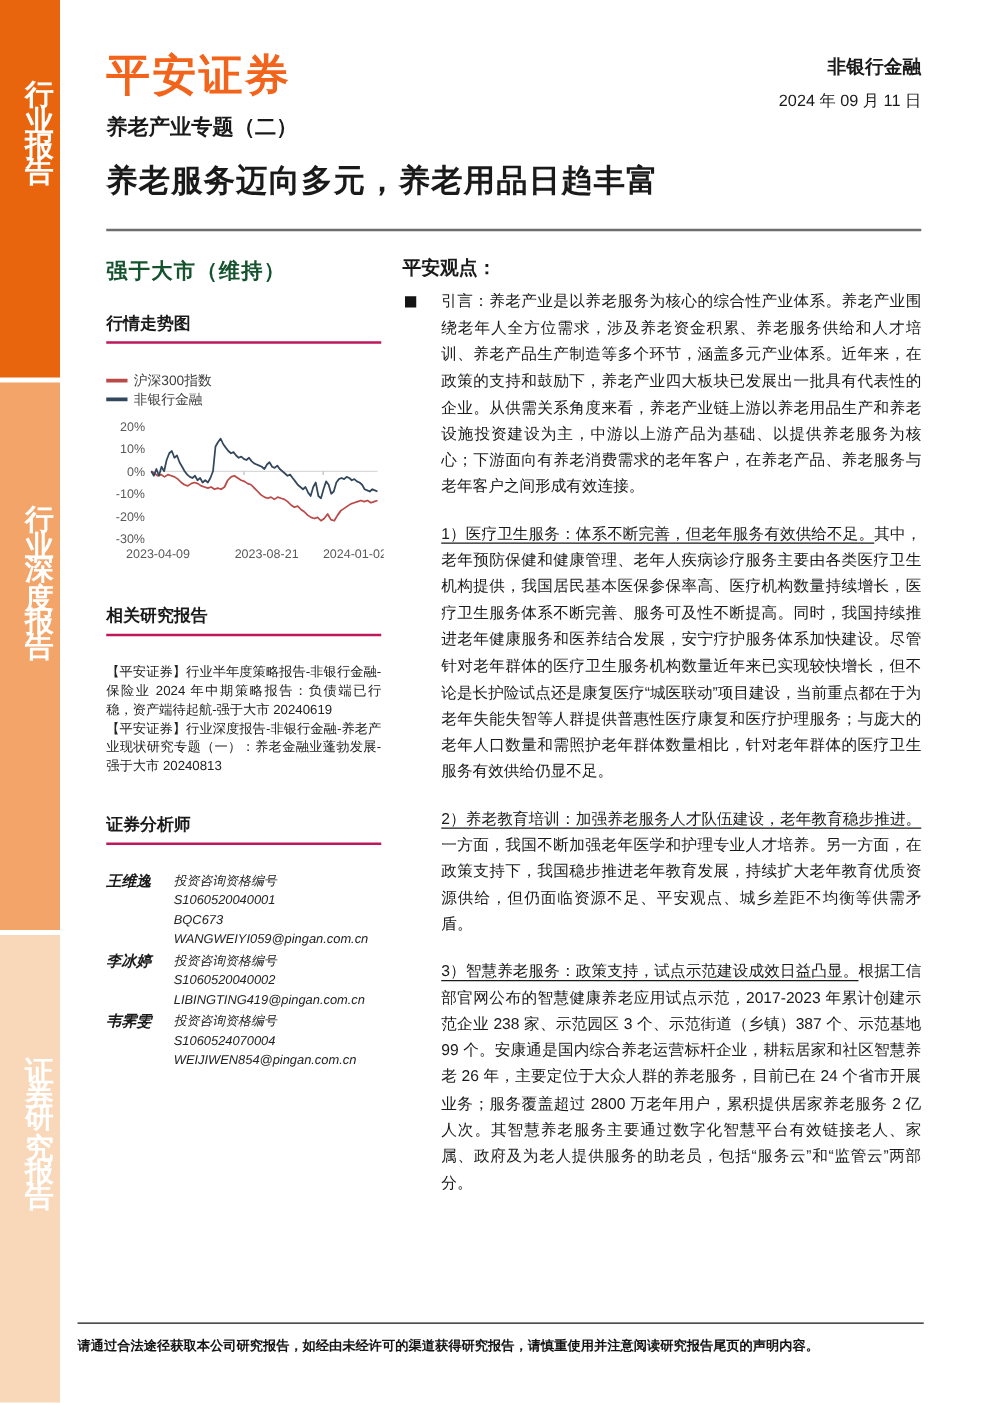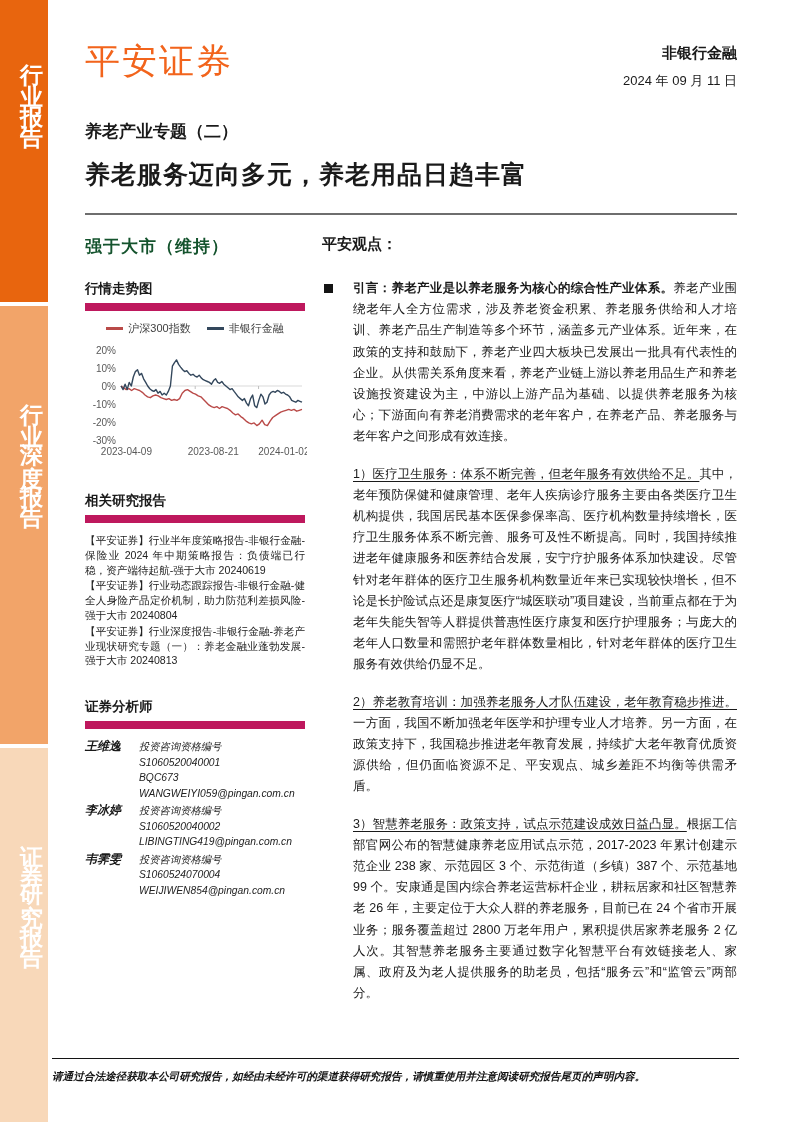--- a/index.html
+++ b/index.html
@@ -22,58 +22,58 @@
     writing-mode: vertical-rl; text-orientation: upright;
     color: #fff; font-weight: bold; font-size: 23px; letter-spacing: 20px;
     left: 50%; transform: translateX(-50%);
   }
   .band-1 .band-label { top: 46px; }
   .band-2 .band-label { top: 80px; }
   .band-3 .band-label { top: 78px; }
   
   .content { position: absolute; left: 48px; top: 0; width: 745px; padding: 42px 56px 0 37px; }
   .header-row { display: flex; justify-content: space-between; align-items: flex-start; }
-  .logo { font-size: 35px; font-weight: normal; letter-spacing: 2px; line-height: 1.1; text-align: center; }
+  .logo { font-size: 35px; font-weight: bold; letter-spacing: 2px; line-height: 1.1; text-align: center; }
   .header-right { text-align: right; padding-top: 2px; }
   .industry { font-size: 15px; font-weight: bold; margin-bottom: 9px; }
   .date { font-size: 13px; }
-  .subtitle { font-size: 17px; font-weight: bold; margin-top: 30px; }
+  .subtitle { font-size: 17px; font-weight: bold; }
   .doc-title { font-size: 25px; font-weight: bold; margin-top: 15px; letter-spacing: 1px; }
   .title-rule { border: none; border-top: 2px solid #6e6e6e; margin-top: 22px; }
   
   .columns { display: flex; margin-top: 20px; }
   .left-col { width: 220px; margin-right: 17px; flex: none; }
   .right-col { flex: 1; }
   .rating { font-size: 17px; font-weight: bold; margin-bottom: 22px; letter-spacing: 1px; }
   .left-heading {
     font-size: 13.5px; font-weight: bold;
-    border-bottom: 8px solid #be185d; padding-bottom: 5px; margin-bottom: 10px;
+    border-bottom: 2px solid #be185d; padding-bottom: 5px; margin-bottom: 22px;
   }
   
   .chart-block { margin-bottom: 26px; }
-  .legend { display: flex; justify-content: center; gap: 16px; margin: 4px 0 6px 0; }
+  .legend { display: flex; justify-content: center; margin: 4px 0 6px 0; flex-direction: column; }
   .legend-item { display: flex; align-items: center; gap: 5px; font-size: 11px; color: #404040; }
   .legend-swatch { width: 17px; height: 3px; display: inline-block; }
   
   .reports { margin-bottom: 30px; }
   .report { font-size: 10.6px; line-height: 14.8px; text-align: justify; margin-bottom: 1px; color: #222; }
   
   .analyst { display: flex; margin-bottom: 2px; font-style: italic; }
   .analyst-name { width: 54px; flex: none; font-size: 12px; font-weight: bold; line-height: 15.5px; }
   .analyst-lines { font-size: 10.3px; line-height: 15.5px; color: #222; }
   
-  .view-heading { font-size: 15px; font-weight: bold; margin-bottom: 24px; }
+  .view-heading { font-size: 15px; font-weight: bold; margin-bottom: 7px; }
   .bullet-row { display: flex; margin-bottom: 11px; }
   .bullet-marker { flex: none; width: 9px; height: 9px; background: #141414; margin: 6px 20px 0 2px; }
   .para { font-size: 12.5px; line-height: 21.2px; text-align: justify; }
   .sub-para { margin: 16px 0 12px 31px; }
-  .b { font-weight: bold; }
+  .b { font-weight: normal; }
   .u { text-decoration: underline; text-underline-offset: 3px; }
   
-  .footer { position: absolute; left: 52px; right: 54px; top: 1058px; font-style: italic; }
+  .footer { position: absolute; left: 62px; right: 54px; top: 1058px; }
   .footer-rule { border: none; border-top: 1.6px solid #141414; }
   .footer-text { font-size: 10.6px; font-weight: bold; margin-top: 11px; color: #141414; }
   svg text { font-family: "Liberation Sans", "DejaVu Sans", sans-serif; }
 </style>
 </head>
 <body>
 
 <div class="sidebar">
   <div class="band band-1" style="background: rgb(232, 101, 14);">
     <div class="band-label">行业报告</div>
@@ -131,21 +131,20 @@
             <text x="128.31" y="113" text-anchor="middle" font-size="10" fill="#595959">2023-08-21</text>
             <text x="198.9" y="113" text-anchor="middle" font-size="10" fill="#595959">2024-01-02</text>
             <polyline points="36.0,44.0 38.7,45.8 41.3,47.6 44.0,46.7 46.6,48.5 49.3,46.7 52.0,47.6 54.6,48.5 57.3,50.3 60.0,53.0 62.6,54.8 65.3,55.7 67.9,53.9 70.6,53.0 73.3,53.9 75.9,55.7 78.6,56.6 81.3,57.5 83.9,56.6 86.6,58.4 89.2,57.5 91.9,58.4 94.6,56.6 97.2,51.2 99.9,48.5 102.5,47.6 105.2,49.4 107.9,51.2 110.5,52.1 113.2,53.9 115.9,54.8 118.5,57.5 121.2,60.2 123.8,62.9 126.5,64.7 129.2,65.6 131.8,64.7 134.5,66.5 137.1,64.7 139.8,65.6 142.5,66.5 145.1,68.3 147.8,71.0 150.5,72.8 153.1,71.9 155.8,74.6 158.4,76.4 161.1,79.1 163.8,80.9 166.4,81.8 169.1,80.9 171.8,83.6 174.4,81.8 177.1,78.2 179.7,82.7 182.4,83.6 185.1,79.1 187.7,75.5 190.4,73.7 193.0,71.9 195.7,70.1 198.4,69.2 201.0,68.3 203.7,67.4 206.4,68.3 209.0,67.4 211.7,69.2 214.3,68.3 217.0,67.4" fill="none" stroke="#b94a48" stroke-width="1.4" stroke-linejoin="round"></polyline>
             <polyline points="36.0,44.0 38.1,47.6 40.1,42.2 42.2,47.6 44.2,40.4 46.3,44.0 48.3,35.0 50.4,29.6 52.5,27.8 54.5,33.2 56.6,31.4 58.6,36.8 60.7,40.4 62.7,44.0 64.8,46.7 66.9,48.5 68.9,49.4 71.0,47.6 73.0,51.2 75.1,49.4 77.1,53.0 79.2,51.2 81.3,53.0 83.3,49.4 85.4,44.0 87.4,24.2 89.5,20.6 91.5,17.9 93.6,22.4 95.6,25.1 97.7,27.8 99.8,29.6 101.8,28.7 103.9,31.4 105.9,33.2 108.0,32.3 110.0,34.1 112.1,35.0 114.2,33.2 116.2,35.9 118.3,37.7 120.3,38.6 122.4,39.5 124.4,40.4 126.5,42.2 128.6,38.6 130.6,36.8 132.7,40.4 134.7,41.3 136.8,39.5 138.8,42.2 140.9,44.0 143.0,45.8 145.0,47.6 147.1,46.7 149.1,49.4 151.2,52.1 153.2,54.8 155.3,56.6 157.4,58.4 159.4,56.6 161.5,61.1 163.5,63.8 165.6,56.6 167.6,53.0 169.7,63.8 171.8,65.6 173.8,58.4 175.9,52.1 177.9,54.8 180.0,62.0 182.0,60.2 184.1,53.0 186.1,50.3 188.2,49.4 190.3,50.3 192.3,48.5 194.4,49.4 196.4,51.2 198.5,50.3 200.5,52.1 202.6,53.0 204.7,54.8 206.7,58.4 208.8,59.3 210.8,60.2 212.9,58.4 214.9,59.3 217.0,60.2" fill="none" stroke="#33475c" stroke-width="1.4" stroke-linejoin="round"></polyline>
           </svg>
       </div>
 
       <div class="left-heading">相关研究报告</div>
       <div class="reports">
         <div class="report">【平安证券】行业半年度策略报告-非银行金融-保险业 2024 年中期策略报告：负债端已行稳，资产端待起航-强于大市 20240619</div>
-        <div class="report">【平安证券】行业动态跟踪报告-非银行金融-健全人身险产品定价机制，助力防范利差损风险-强于大市 20240804</div>
         <div class="report">【平安证券】行业深度报告-非银行金融-养老产业现状研究专题（一）：养老金融业蓬勃发展-强于大市 20240813</div>
       </div>
 
       <div class="left-heading">证券分析师</div>
       <div>
         <div class="analyst">
           <div class="analyst-name">王维逸</div>
           <div class="analyst-lines">
             <div>投资咨询资格编号</div>
             <div>S1060520040001</div>

